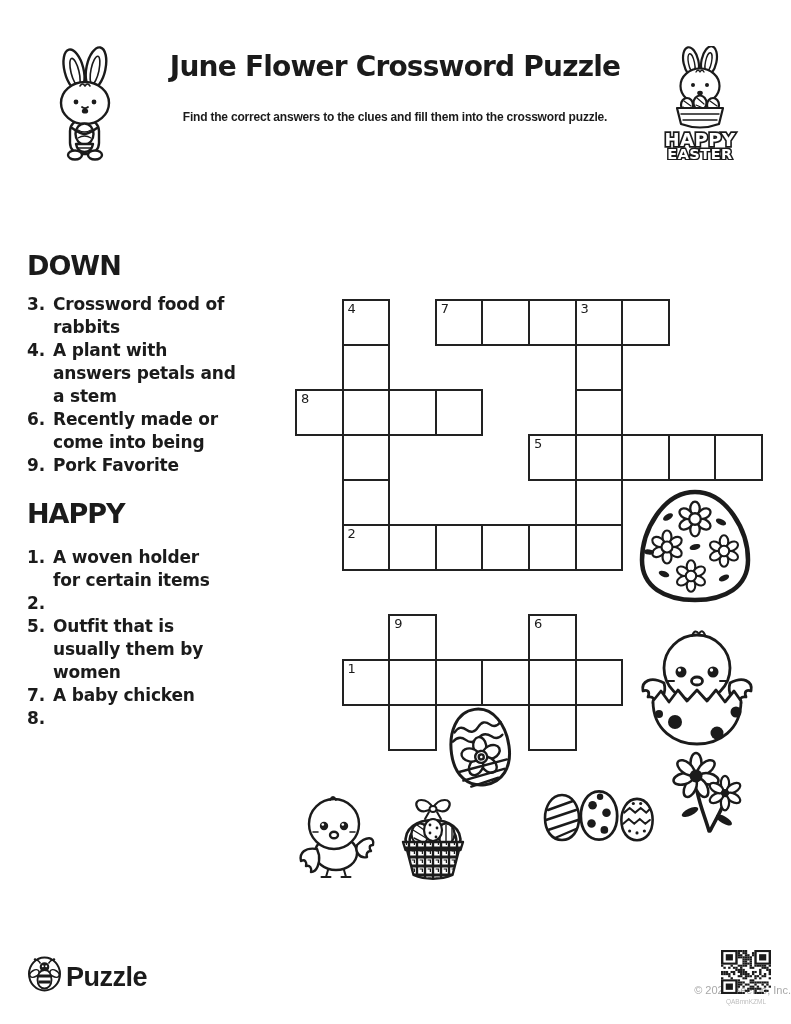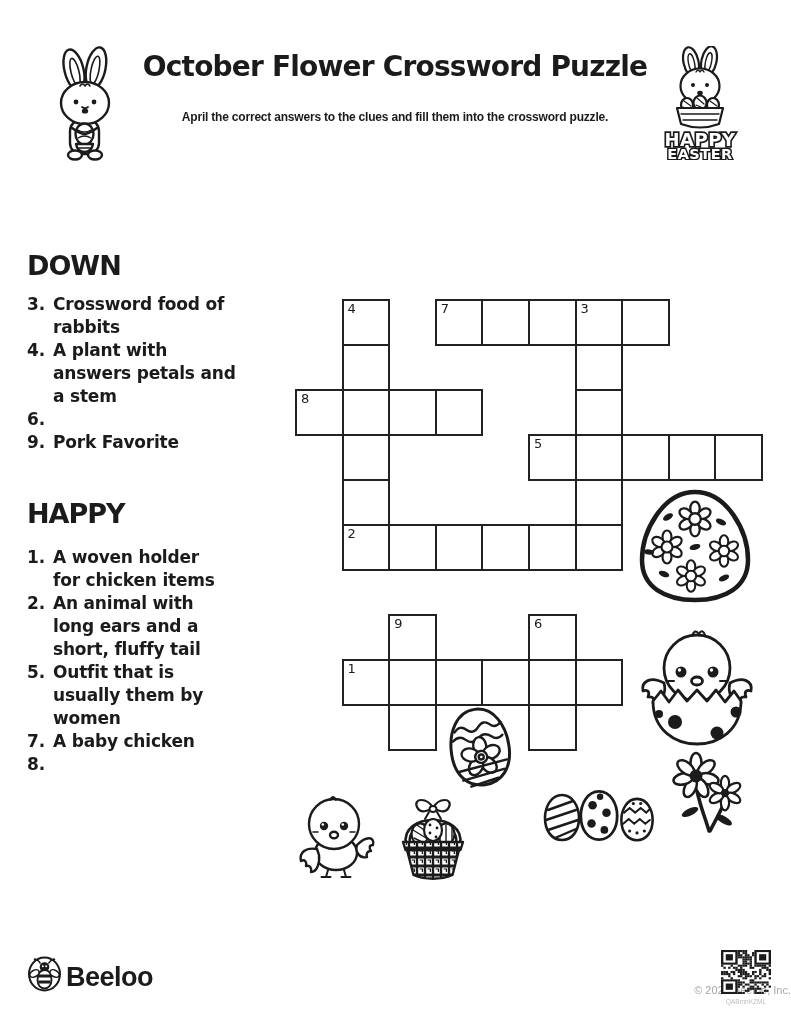--- a/index.html
+++ b/index.html
@@ -50,22 +50,22 @@
       <ellipse cx="34" cy="65" rx="3.2" ry="2.6" fill="#1b1b1b" stroke="none"></ellipse>
       <path d="M31,61 q3,2.5 6,0" fill="none" stroke-width="1.8"></path>
       <ellipse cx="33.5" cy="88" rx="9" ry="10.5"></ellipse>
       <path d="M27,84 q6.5,4 13,0 M27,92 q6.5,-4 13,0" fill="none" stroke-width="1.4"></path>
       <path d="M21,82 q7,5 12,6 M46,82 q-7,5 -12,6" fill="none"></path>
       <path d="M25,98 h17 q-1.5,8 -8.5,8 q-7,0 -8.5,-8 z"></path>
       <path d="M27,102 h13" stroke-width="1.3" fill="none"></path>
     </g>
   </svg>
 
-  <h1 class="abs title">October Flower Crossword Puzzle</h1>
-  <p class="abs subtitle">April the correct answers to the clues and fill them into the crossword puzzle.</p>
+  <h1 class="abs title">June Flower Crossword Puzzle</h1>
+  <p class="abs subtitle">Find the correct answers to the clues and fill them into the crossword puzzle.</p>
 
   <svg class="abs" style="left:657px;top:46px" width="86" height="114" viewBox="0 0 86 114">
     <g fill="#fff" stroke="#1b1b1b" stroke-width="2.2" stroke-linecap="round" stroke-linejoin="round">
       <ellipse cx="34" cy="16" rx="7.5" ry="15" transform="rotate(-12 34 16)"></ellipse>
       <ellipse cx="52" cy="15" rx="7.5" ry="15" transform="rotate(12 52 15)"></ellipse>
       <ellipse cx="34.5" cy="17" rx="3" ry="9.5" transform="rotate(-12 34.5 17)" stroke-width="1.4"></ellipse>
       <ellipse cx="51.5" cy="16" rx="3" ry="9.5" transform="rotate(12 51.5 16)" stroke-width="1.4"></ellipse>
       <ellipse cx="43" cy="40" rx="19.5" ry="17.5"></ellipse>
       <path d="M39,26 q2,-3.5 4,0 q2,-3.5 4,0" fill="none" stroke-width="1.4"></path>
       <circle cx="36" cy="39" r="2" fill="#1b1b1b" stroke="none"></circle>
@@ -90,39 +90,38 @@
 rabbits</span>
       </div>
       <div class="clue">
         <span class="cnumcol">4.</span>
         <span class="ctext">A plant with
 answers petals and
 a stem</span>
       </div>
       <div class="clue">
         <span class="cnumcol">6.</span>
+        <span class="ctext">Recently made or
+come into being</span>
       </div>
       <div class="clue">
         <span class="cnumcol">9.</span>
         <span class="ctext">Pork Favorite</span>
       </div>
     </div>
 
   <h2 class="abs sec-head" style="left:27px;top:500px">HAPPY</h2>
   <div class="abs clues" style="left:27px;top:546px">
       <div class="clue">
         <span class="cnumcol">1.</span>
         <span class="ctext">A woven holder
-for chicken items</span>
+for certain items</span>
       </div>
       <div class="clue">
         <span class="cnumcol">2.</span>
-        <span class="ctext">An animal with
-long ears and a
-short, fluffy tail</span>
       </div>
       <div class="clue">
         <span class="cnumcol">5.</span>
         <span class="ctext">Outfit that is
 usually them by
 women</span>
       </div>
       <div class="clue">
         <span class="cnumcol">7.</span>
         <span class="ctext">A baby chicken</span>
@@ -374,21 +373,21 @@
     <circle cx="8" cy="3.5" r="1.2" fill="#1b1b1b"></circle>
       <circle cx="27" cy="3.5" r="1.2" fill="#1b1b1b"></circle>
     <ellipse cx="7.5" cy="17.5" rx="5" ry="3.2" fill="#fff" stroke="#1b1b1b" stroke-width="1.5" transform="rotate(-30 7.5 17.5)"></ellipse>
     <ellipse cx="27.5" cy="17.5" rx="5" ry="3.2" fill="#fff" stroke="#1b1b1b" stroke-width="1.5" transform="rotate(30 27.5 17.5)"></ellipse>
     <circle cx="17.5" cy="11" r="4.8" fill="#1b1b1b"></circle>
     <circle cx="15.8" cy="10.3" r="1" fill="#fff"></circle>
       <circle cx="19.2" cy="10.3" r="1" fill="#fff"></circle>
     <path d="M17.5,14 C22.5,14 24.5,19 24.5,24 C24.5,29 21.5,32.5 17.5,32.5 C13.5,32.5 10.5,29 10.5,24 C10.5,19 12.5,14 17.5,14 Z" fill="#fff" stroke="#1b1b1b" stroke-width="1.8"></path>
     <path d="M11,20 H24 M11.5,26 H23.5" stroke="#1b1b1b" stroke-width="3" fill="none"></path>
   </svg>
-  <span class="abs brand-name" style="left:66px;top:962px">Beeloo</span>
+  <span class="abs brand-name" style="left:66px;top:962px">Puzzle</span>
 
   <div class="abs copyright">© 2023 Beeloo, Inc.</div>
 
   <svg id="qr-modules" class="abs" style="left:721px;top:950px" width="50" height="44" viewBox="0 0 46.2 46.2" preserveAspectRatio="none" fill="#1b1b1b">
       <rect x="15.400000000000002" y="0" width="2.2" height="2.2"></rect>
       <rect x="17.6" y="0" width="2.2" height="2.2"></rect>
       <rect x="19.8" y="0" width="2.2" height="2.2"></rect>
       <rect x="22" y="0" width="2.2" height="2.2"></rect>
       <rect x="15.400000000000002" y="2.2" width="2.2" height="2.2"></rect>
       <rect x="19.8" y="2.2" width="2.2" height="2.2"></rect>

